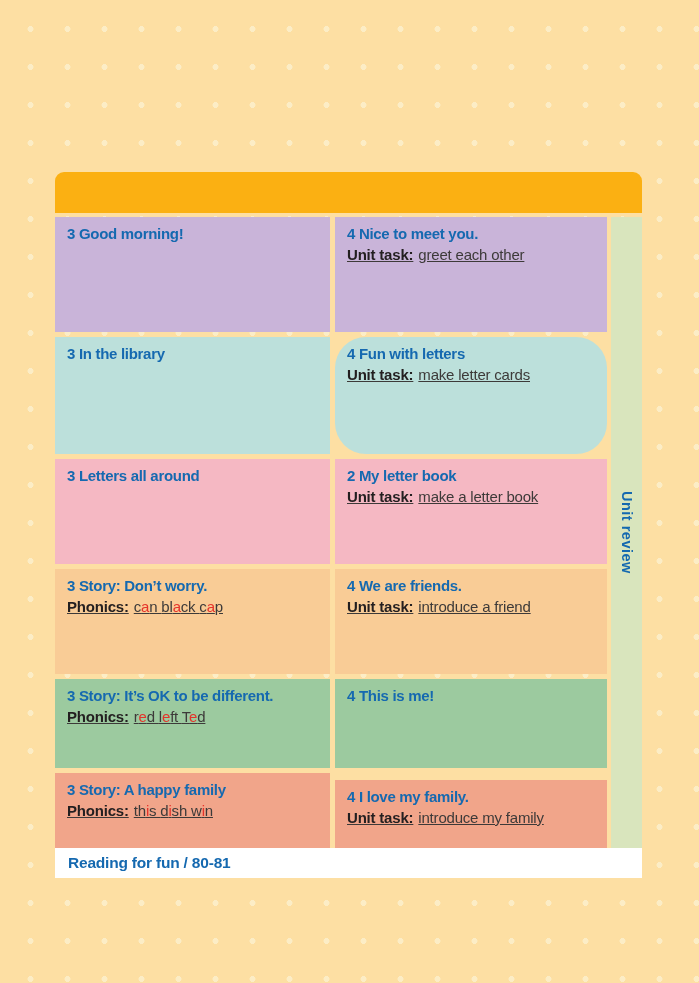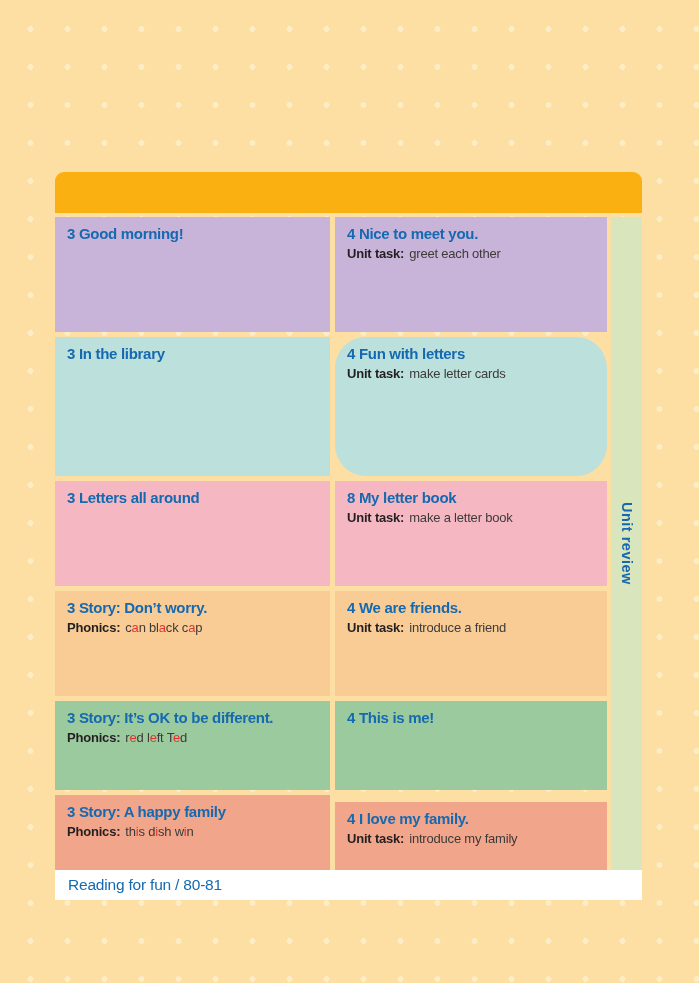--- a/index.html
+++ b/index.html
@@ -34,43 +34,44 @@
 
   .rows {
     flex: 1;
     display: flex;
     flex-direction: column;
     gap: 5px;
     min-width: 0;
   }
   .row { display: flex; gap: 5px; }
   .row:nth-child(1) { height: 115px; }
-  .row:nth-child(2) { height: 139px; }
+  .row:nth-child(2) { height: 117px; }
   .row:nth-child(3) { height: 105px; }
   .row:nth-child(4) { height: 105px; }
   .row:nth-child(5) { height: 89px; }
   .row:nth-child(6) { height: 75px; }
 
   .cell { padding: 8px 6px 0 12px; overflow: hidden; }
   .cell.left  { width: 275px; }
   .cell.right { flex: 1; }
 
   .cell-title {
     color: var(--title-blue, #1569B0);
     font-weight: bold;
     font-size: 15px;
     letter-spacing: -0.3px;
     white-space: nowrap;
   }
   .cell-line {
     margin-top: 4px;
-    font-size: 13px;
+    font-size: 15px;
     letter-spacing: -0.2px;
     color: var(--body-text, #3D3A39);
     white-space: nowrap;
+    text-decoration: underline;
   }
   .cell-line b {
     color: var(--label-black, #231F20);
     font-weight: bold;
     margin-right: 5px;
   }
 
   .sidebar {
     width: 31px;
     margin-left: 4px;
@@ -89,21 +90,21 @@
 
   .footer {
     height: 30px;
     background: var(--footer-bg, #FFFFFF);
     display: flex;
     align-items: center;
     padding-left: 13px;
   }
   .footer-text {
     color: var(--title-blue, #1569B0);
-    font-weight: normal;
+    font-weight: bold;
     font-size: 15.5px;
     letter-spacing: -0.2px;
   }
 </style>
 </head>
 <body>
 
 <div class="page">
   <div class="content">
 
@@ -130,21 +131,21 @@
             <div class="cell-title">4 Fun with letters</div>
             <div class="cell-line"><b>Unit task:</b><span>make letter cards</span></div>
           </div>
         </div>
 
         <div class="row">
           <div class="cell left" style="background-color: rgb(245, 184, 195);">
             <div class="cell-title">3 Letters all around</div>
           </div>
           <div class="cell right" style="background-color: rgb(245, 184, 195);">
-            <div class="cell-title">8 My letter book</div>
+            <div class="cell-title">2 My letter book</div>
             <div class="cell-line"><b>Unit task:</b><span>make a letter book</span></div>
           </div>
         </div>
 
         <div class="row">
           <div class="cell left" style="background-color: rgb(249, 204, 150);">
             <div class="cell-title">3 Story: Don’t worry.</div>
             <div class="cell-line"><b>Phonics:</b><span><span>c</span><span style="color: rgb(229, 51, 42);">a</span><span>n </span><span>bl</span><span style="color: rgb(229, 51, 42);">a</span><span>ck </span><span>c</span><span style="color: rgb(229, 51, 42);">a</span><span>p</span></span></div>
           </div>
           <div class="cell right" style="background-color: rgb(249, 204, 150);">

